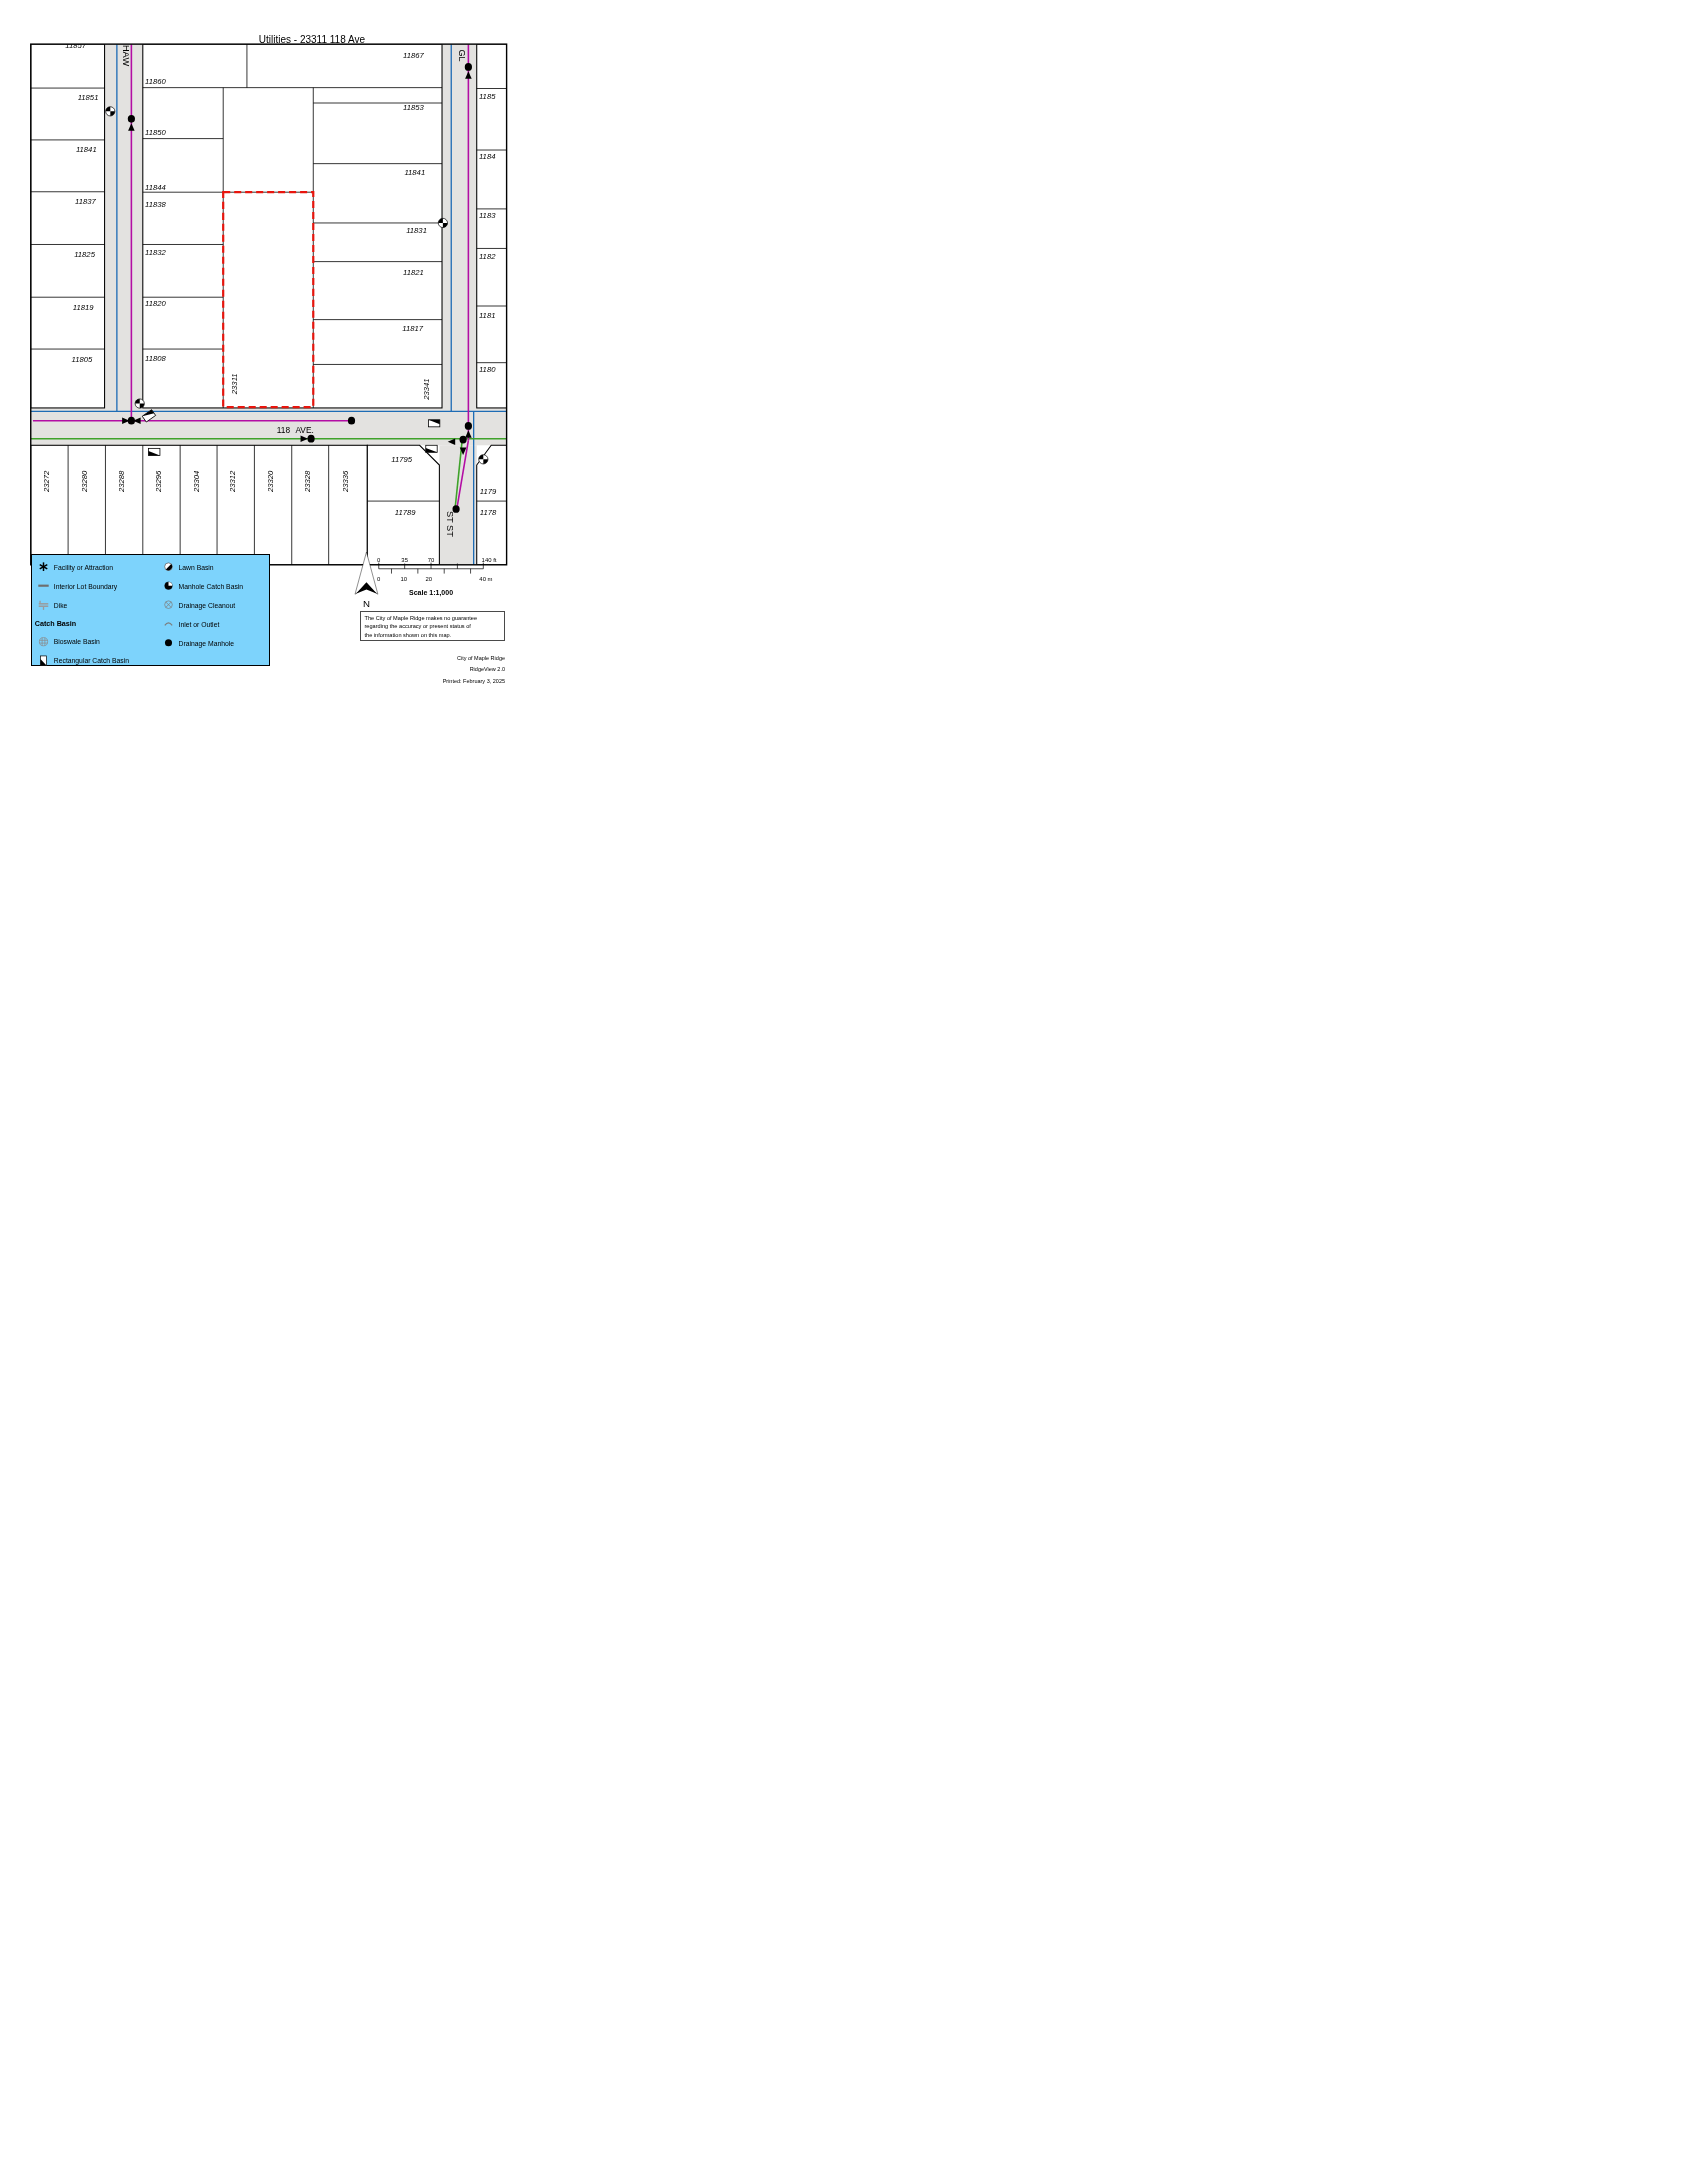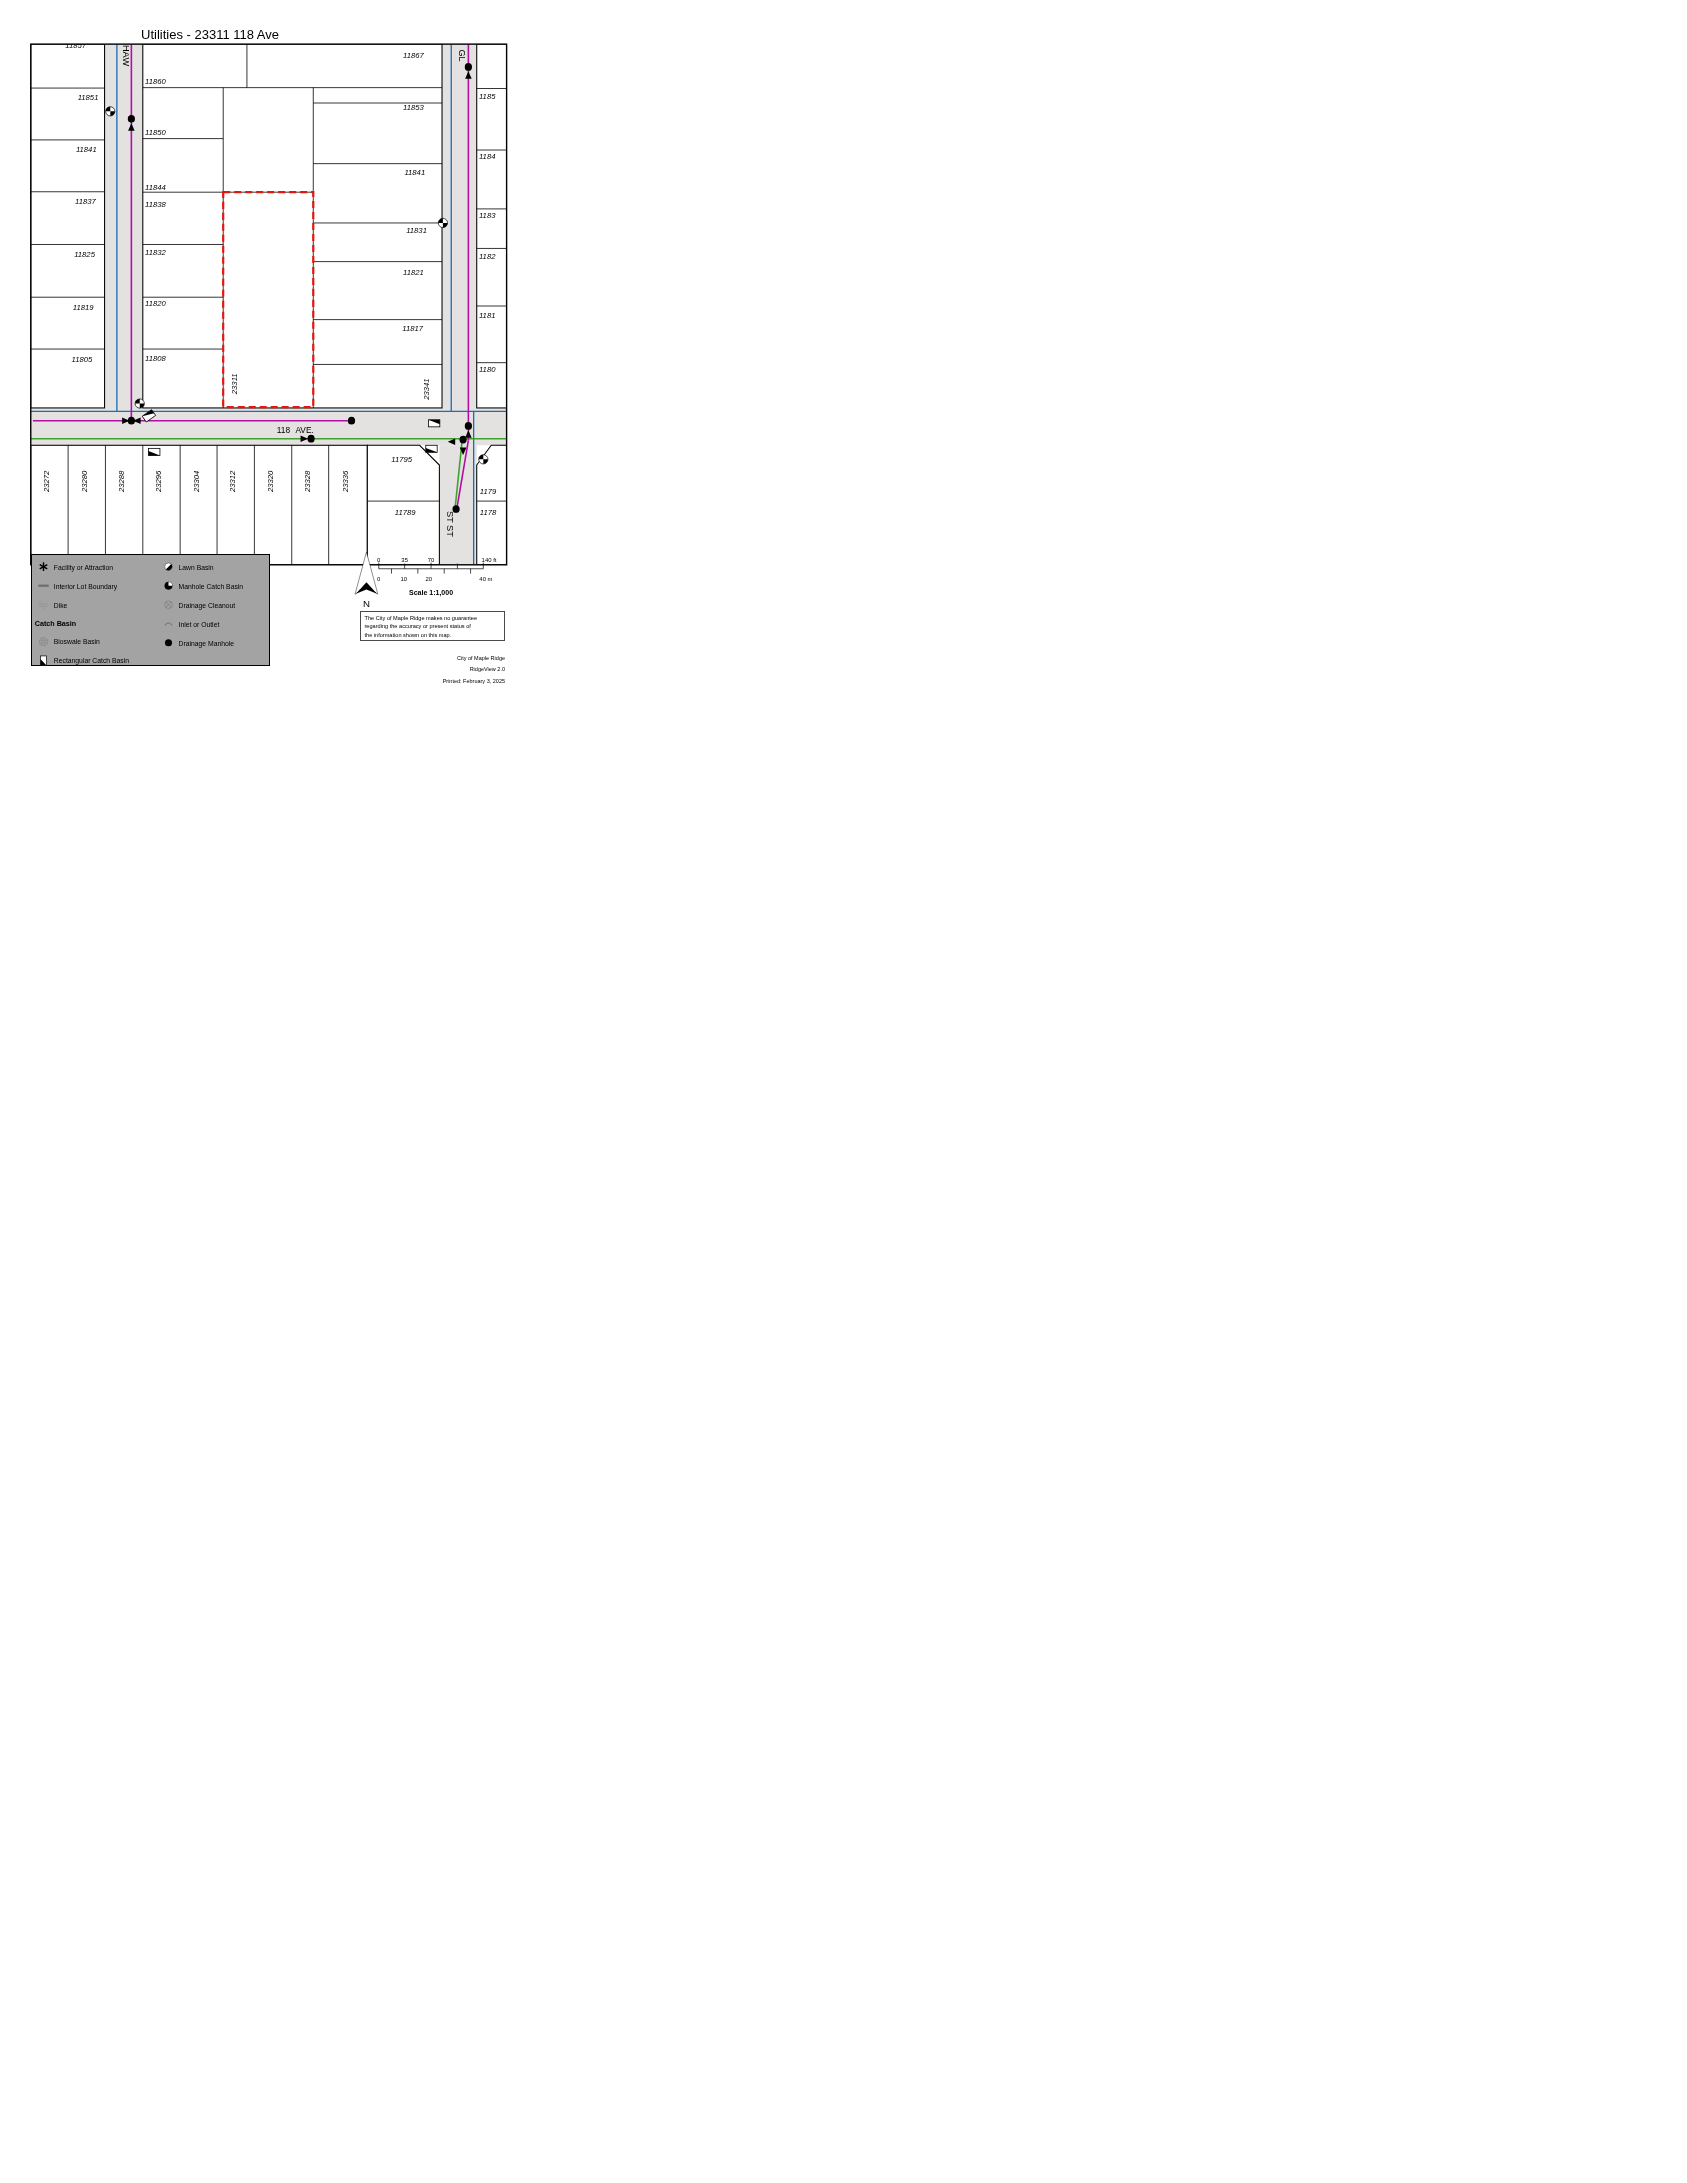--- a/index.html
+++ b/index.html
@@ -13,22 +13,22 @@
   .purple{stroke:#b30da4;stroke-width:3.6;fill:none;}
   .green{stroke:#3fa22a;stroke-width:3.6;fill:none;}
   .subject{fill:none;stroke:#e8150d;stroke-width:5;stroke-dasharray:16 9;}
   .plabel{font-family:"Liberation Sans",sans-serif;font-style:italic;font-size:17.5px;fill:#000;}
   .slabel{font-family:"Liberation Sans",sans-serif;font-size:21px;fill:#000;}
   .avelabel{font-family:"Liberation Sans",sans-serif;font-size:19px;fill:#000;word-spacing:8px;}
   .sbnum{font-family:"Liberation Sans",sans-serif;font-size:13.5px;fill:#000;}
   .sbtick{stroke:#000;stroke-width:1.6;}
   .scaletext{font-family:"Liberation Sans",sans-serif;font-size:16px;font-weight:bold;fill:#000;}
   .ntext{font-family:"Liberation Sans",sans-serif;font-size:22px;fill:#000;}
-  #title{position:absolute;left:141px;top:27px;width:224px;text-align:left;font-size:13px;color:#000;}
-  #legend-box{position:absolute;left:31px;top:554px;width:239px;height:112px;border:0.9px solid #000;background:#a3a3a3;box-sizing:border-box;}
+  #title{position:absolute;left:141px;top:34px;width:224px;text-align:right;font-size:10px;color:#000;}
+  #legend-box{position:absolute;left:31px;top:554px;width:239px;height:112px;border:0.9px solid #000;background:#7dd3fc;box-sizing:border-box;}
   .lcol{position:absolute;top:2.6px;display:flex;flex-direction:column;}
   #legend-left{left:5.3px;width:123px;}
   #legend-right{left:130px;width:105px;}
   .litem{display:flex;align-items:center;height:19px;}
   .litem .licon{width:13px;height:11.4px;flex:0 0 13px;margin-right:3.5px;position:static;}
   .litem .llabel{font-size:6.8px;color:#000;}
   .lheader{font-size:7.2px;font-weight:bold;color:#000;height:17.6px;display:flex;align-items:center;margin-left:-2.6px;}
   #disclaimer{position:absolute;left:360px;top:611px;width:145px;height:30px;border:0.9px solid #4a4a4a;box-sizing:border-box;padding:2.2px 3.5px;font-size:5.6px;line-height:8.3px;color:#000;background:#fff;}
   #credits{position:absolute;left:373px;top:653px;width:132px;text-align:right;font-size:5.5px;line-height:11.4px;color:#000;}
 </style>

